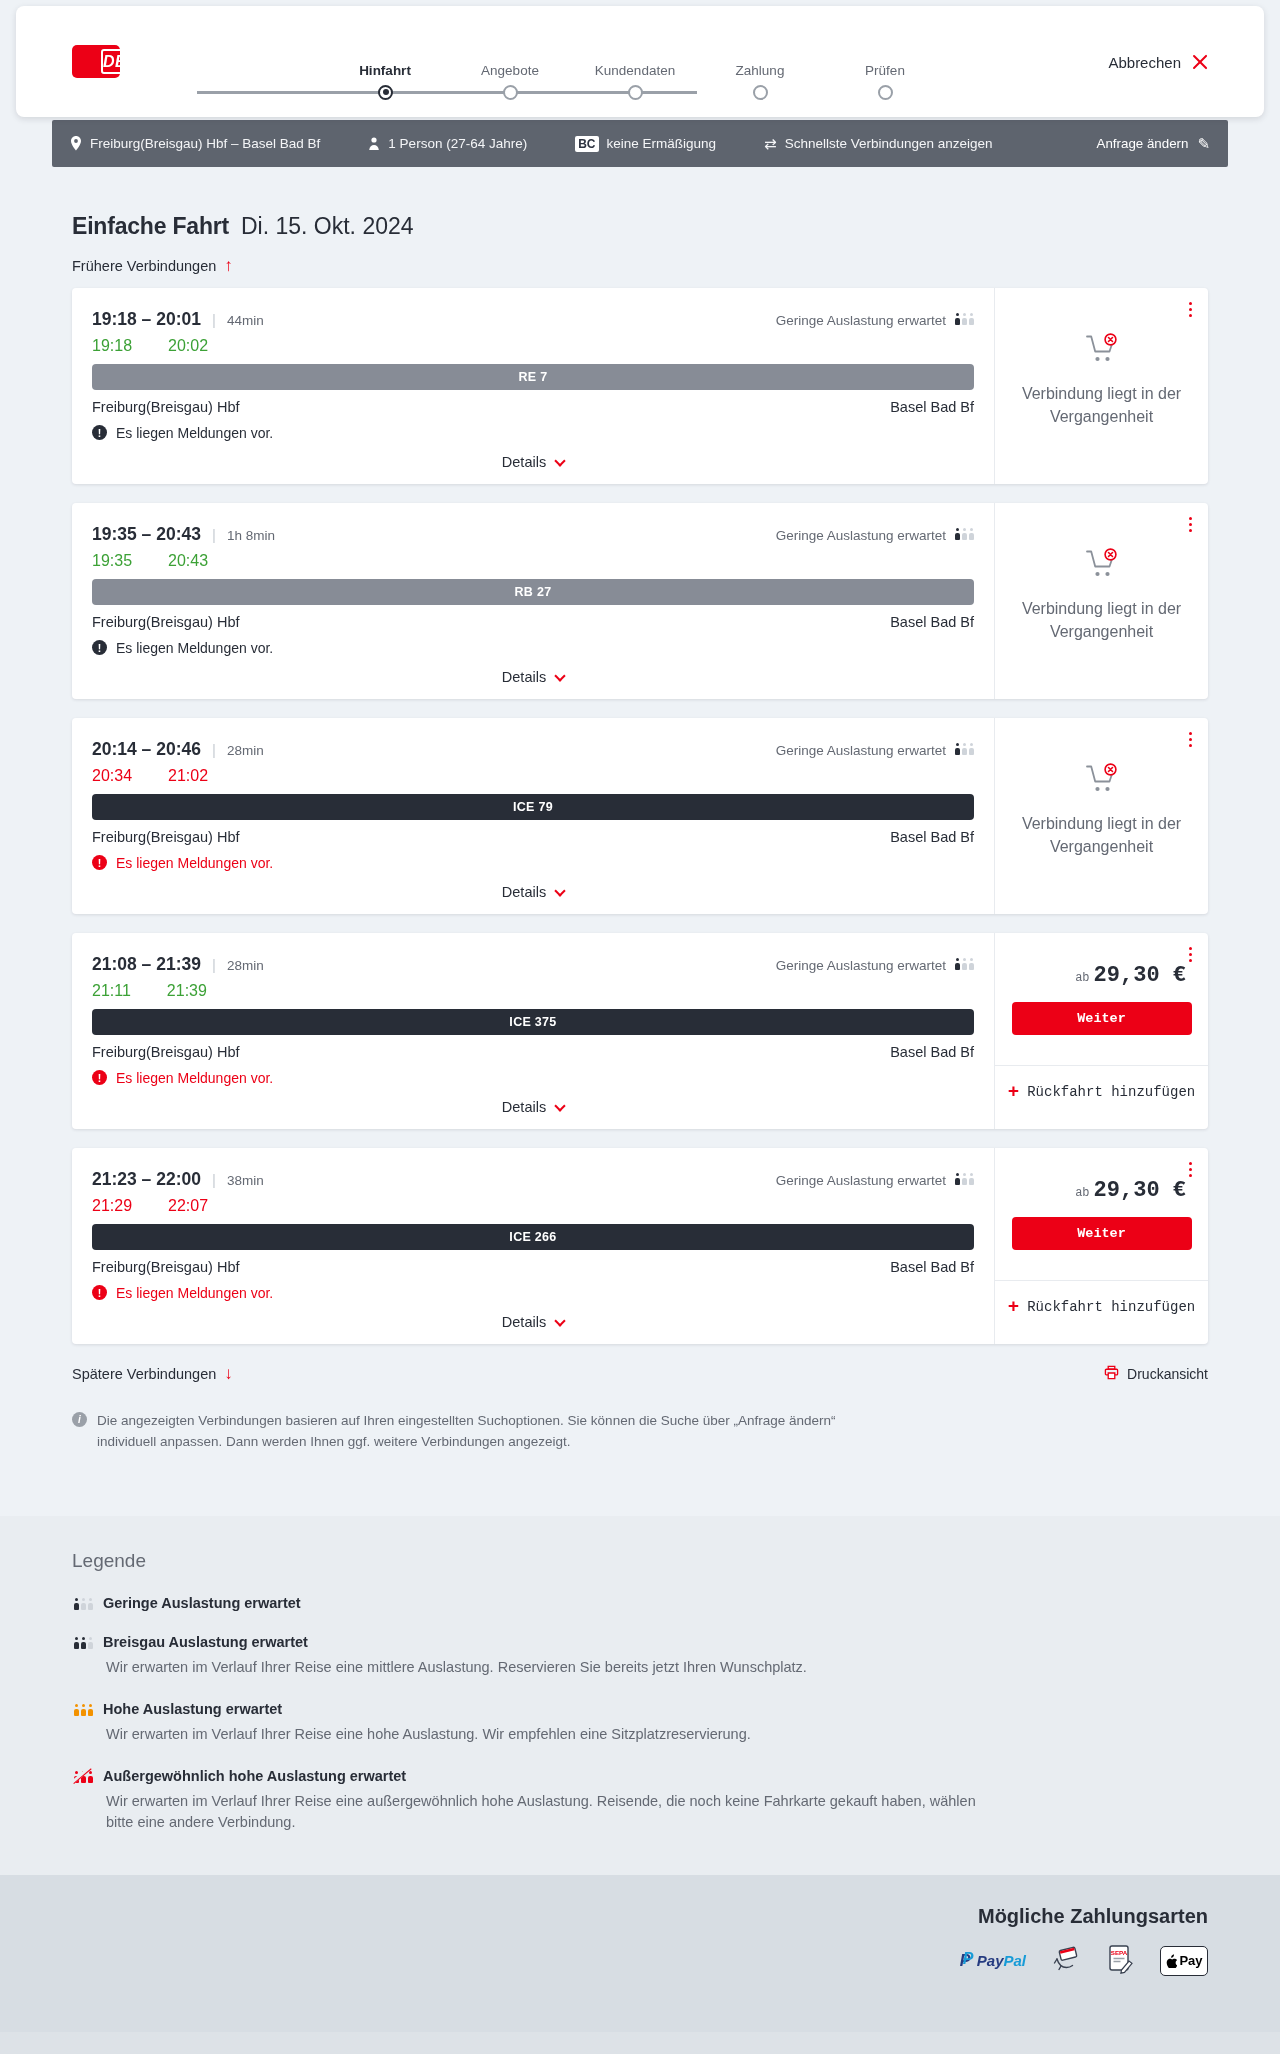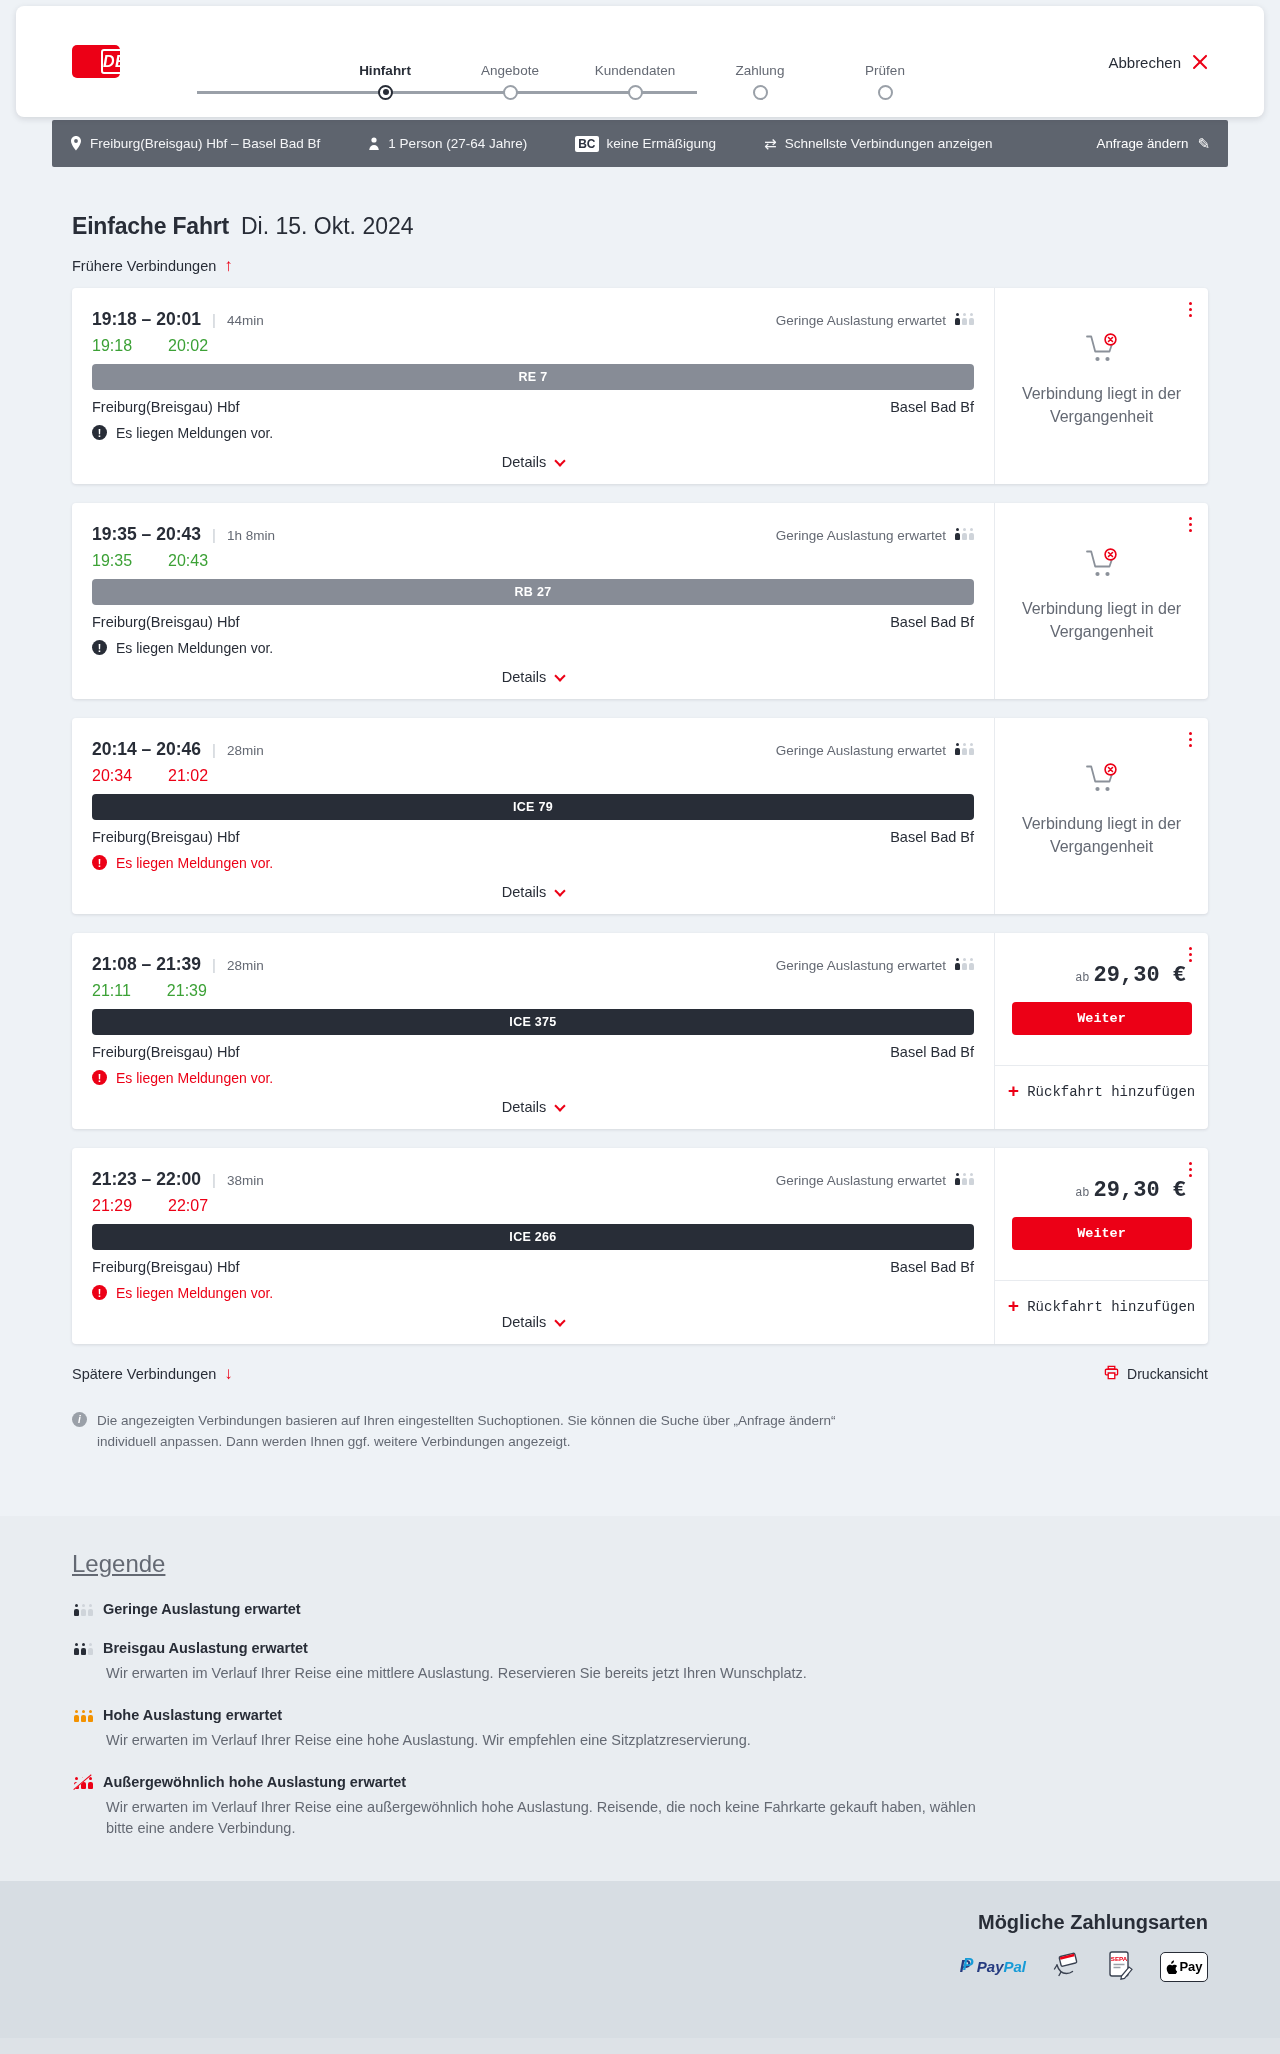--- a/index.html
+++ b/index.html
@@ -97,21 +97,21 @@
   
   .later-row{display:flex; justify-content:space-between; align-items:center; margin-top:21px;}
   .print-link{display:flex; align-items:center; gap:8px; font-size:14px; color:var(--dark);}
   .info-note{display:flex; gap:10px; margin-top:27px; max-width:800px;}
   .info-icon{width:15px; height:15px; border-radius:50%; background:#9aa0a8; color:#fff; font-size:10px; font-weight:bold;
     font-style:italic; display:inline-flex; align-items:center; justify-content:center; flex:0 0 auto; margin-top:2px;}
   .info-note p{font-size:13.5px; color:var(--gray); line-height:1.6;}
 
   
   .legend{margin-top:63px; background:var(--bg-legend); padding:34px 72px 42px;}
-  .legend h2{font-size:24px; font-weight:normal; color:var(--gray);text-decoration:underline;}
+  .legend h2{font-size:19px; font-weight:normal; color:var(--gray);}
   .l-item{margin-top:23px; display:flex; gap:9px; align-items:flex-start;}
   .l-icon{width:22px; flex:0 0 auto; display:inline-flex; align-items:flex-end; position:relative; height:15px;}
   .l-item b{font-size:14.5px; color:var(--dark);}
   .l-desc{margin-top:7px; margin-left:34px; font-size:14.5px; color:var(--gray); line-height:1.45; max-width:870px;}
   .slash::after{content:""; position:absolute; left:-2px; top:5px; width:23px; height:3px; background:var(--bg-legend); transform:rotate(-40deg); border-bottom:1.5px solid #ec0016;}
 
   
   .payment{background:var(--bg-pay); padding:30px 72px 0; height:157px;}
   .payment h2{font-size:20px; font-weight:bold; text-align:right;}
   .pay-icons{margin-top:16px; display:flex; justify-content:flex-end; align-items:center; gap:26px;}

